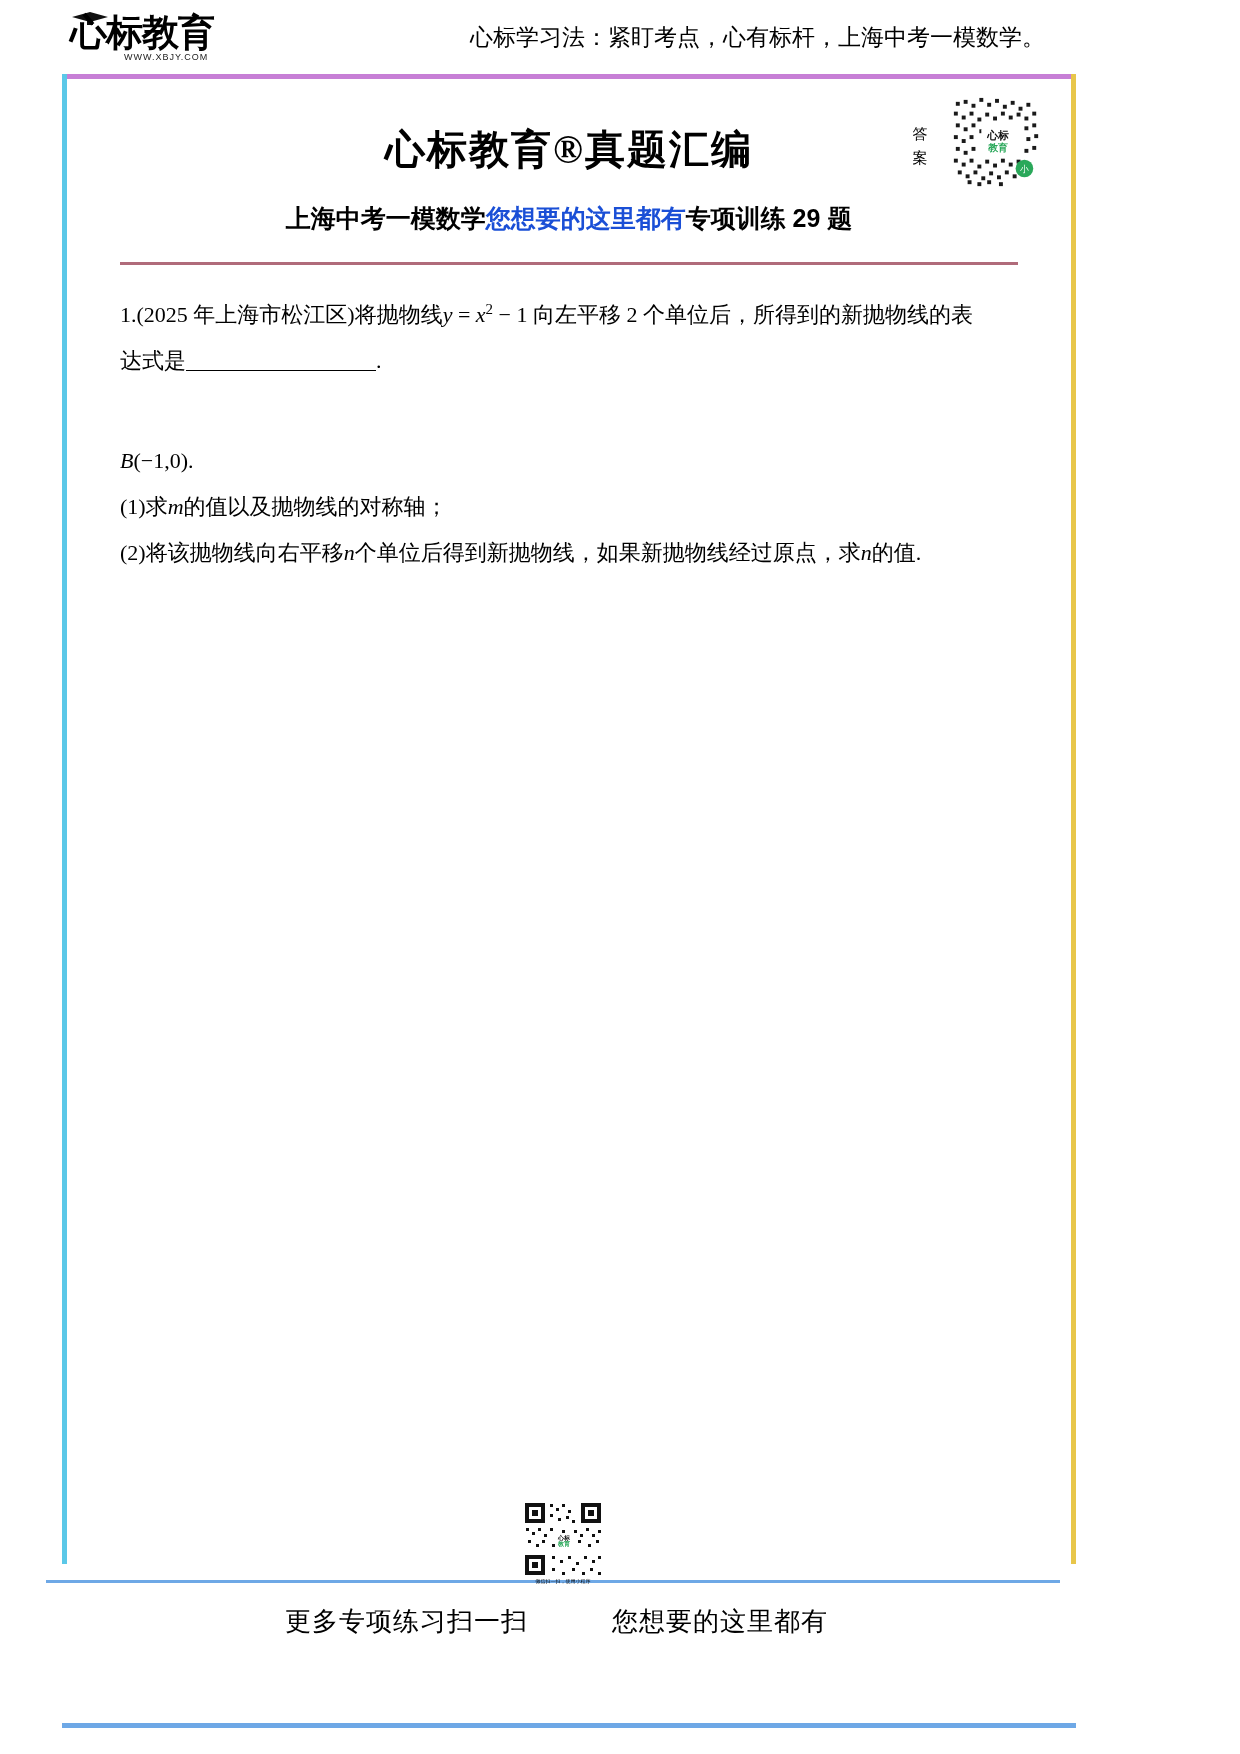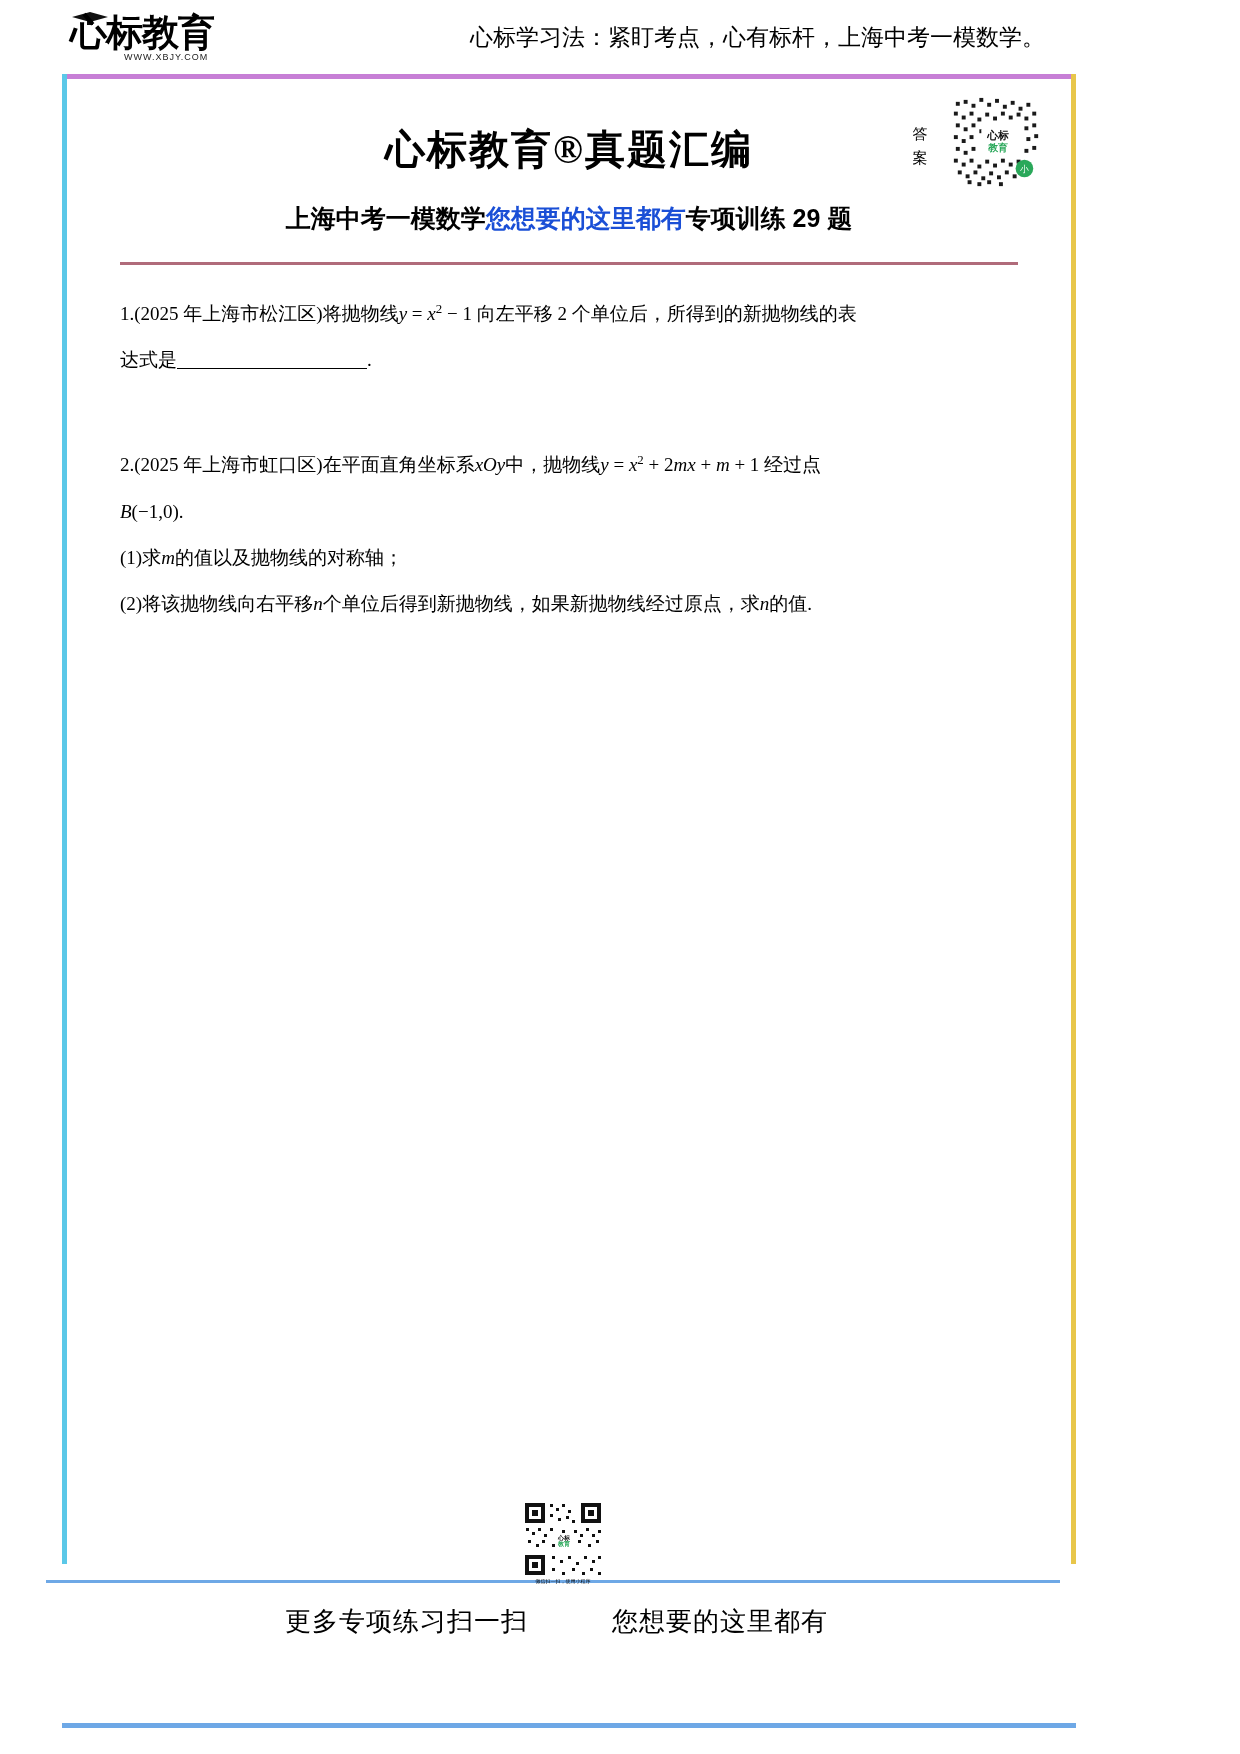--- a/index.html
+++ b/index.html
@@ -170,21 +170,21 @@
     width: 910px;
     font-size: 21px;
     line-height: 46px;
     color: #000;
   }
   .q-block {
     margin-bottom: 28px;
   }
   .q-line {
     font-family: "Liberation Serif", serif;
-    font-size: 19px;
+    font-size: 22px;
     line-height: 46px;
   }
   .mi { font-style: italic; font-family: "Liberation Serif", serif; }
   .blank {
     display: inline-block;
     border-bottom: 1px solid #000;
     width: 190px;
     height: 20px;
     vertical-align: -3px;
   }
@@ -350,23 +350,20 @@
       <div class="q-line">
         1.(2025 年上海市松江区)将抛物线<span class="mi">y</span> = <span class="mi">x</span><sup>2</sup> − 1 向左平移 2 个单位后，所得到的新抛物线的表
       </div>
       <div class="q-line">
         达式是<span class="blank"></span>.
       </div>
     </div>
 
     <div class="q-block" style="margin-top:54px;">
       <div class="q-line">
-        2.(2025 年上海市虹口区)在平面直角坐标系<span class="mi">xOy</span>中，抛物线<span class="mi">y</span> = <span class="mi">x</span><sup>2</sup> + 2<span class="mi">mx</span> + <span class="mi">m</span> + 1 经过点
-      </div>
-      <div class="q-line">
         <span class="mi">B</span>(−1,0).
       </div>
       <div class="q-line">
         (1)求<span class="mi">m</span>的值以及抛物线的对称轴；
       </div>
       <div class="q-line">
         (2)将该抛物线向右平移<span class="mi">n</span>个单位后得到新抛物线，如果新抛物线经过原点，求<span class="mi">n</span>的值.
       </div>
     </div>
 

